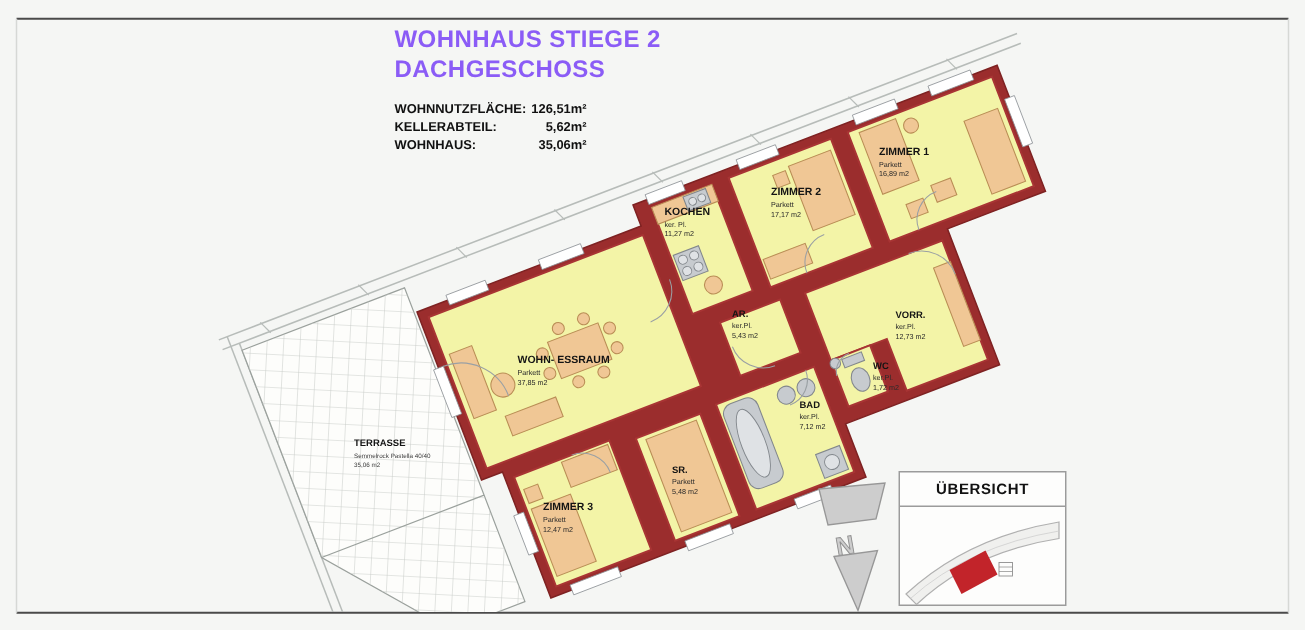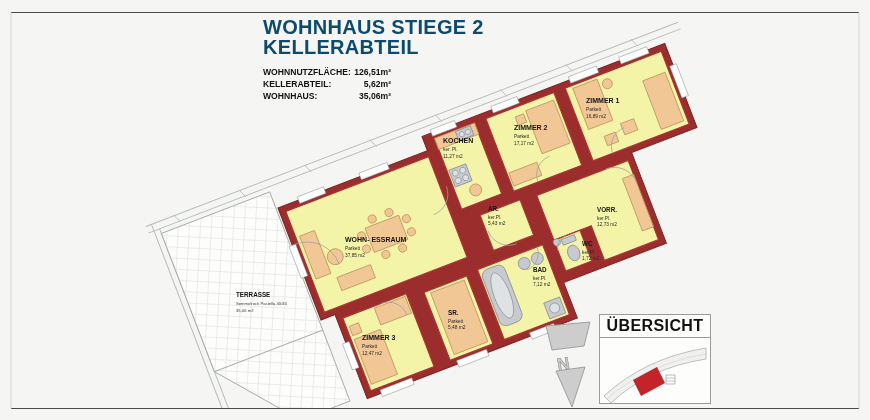--- a/index.html
+++ b/index.html
@@ -18,27 +18,27 @@
   .tb{fill:none;stroke:#9aa09c;stroke-width:0.8;}
   
   .rname{font:bold 7px "Liberation Sans",sans-serif;fill:#141414;}
   .rnameS{font:bold 6.3px "Liberation Sans",sans-serif;fill:#141414;}
   .rsub{font:4.8px "Liberation Sans",sans-serif;fill:#2a2a2a;}
   .rsubT{font:4.2px "Liberation Sans",sans-serif;fill:#3a3a3a;}
   .narrow{fill:#cdcdcd;stroke:#979797;stroke-width:0.9;}
   .nletter{font:bold 17px "Liberation Sans",sans-serif;fill:#cdcdcd;stroke:#8f8f8f;stroke-width:0.6;}
   
   .titleblock{position:absolute;left:263px;top:17px;}
-  .title-line{font-size:20px;font-weight:bold;color:#0c4a6e;line-height:20px;letter-spacing:0.3px;white-space:nowrap;}
+  .title-line{font-size:16px;font-weight:bold;color:#8b5cf6;line-height:20px;letter-spacing:0.3px;white-space:nowrap;}
   .stats{margin-top:9px;width:128px;}
   .stat-row{display:flex;justify-content:space-between;font-size:8.6px;font-weight:bold;color:#111;line-height:12px;white-space:nowrap;}
   
   .ovbox{position:absolute;left:599px;top:314px;width:112px;height:90px;background:#fdfdfc;border:1px solid #9b9b9b;box-sizing:border-box;}
   .ovhead{height:22px;border-bottom:1px solid #9b9b9b;display:flex;align-items:center;justify-content:center;
-          font-size:16px;font-weight:bold;color:#111;letter-spacing:0.4px;}
+          font-size:10px;font-weight:bold;color:#111;letter-spacing:0.4px;}
   .ovbody{position:relative;height:66px;}
 </style>
 </head>
 <body>
 
 <div class="canvas">
 
 <svg width="870" height="420" viewBox="0 0 870 420">
   <defs>
     <clipPath id="frame">
@@ -250,21 +250,21 @@
     <g>
       <polygon class="narrow" points="546,326 590,322 584,346 552,350"></polygon>
       <text class="nletter" x="557" y="369" transform="rotate(-10 566 362)">N</text>
       <polygon class="narrow" points="556,371 585,367 572,407"></polygon>
     </g>
   </g>
 </svg>
 
 <div class="titleblock">
   <div class="title-line">WOHNHAUS STIEGE 2</div>
-  <div class="title-line">KELLERABTEIL</div>
+  <div class="title-line">DACHGESCHOSS</div>
   <div class="stats">
     <div class="stat-row">
       <span>WOHNNUTZFLÄCHE:</span>
       <span>126,51m²</span>
     </div>
     <div class="stat-row">
       <span>KELLERABTEIL:</span>
       <span>5,62m²</span>
     </div>
     <div class="stat-row">

